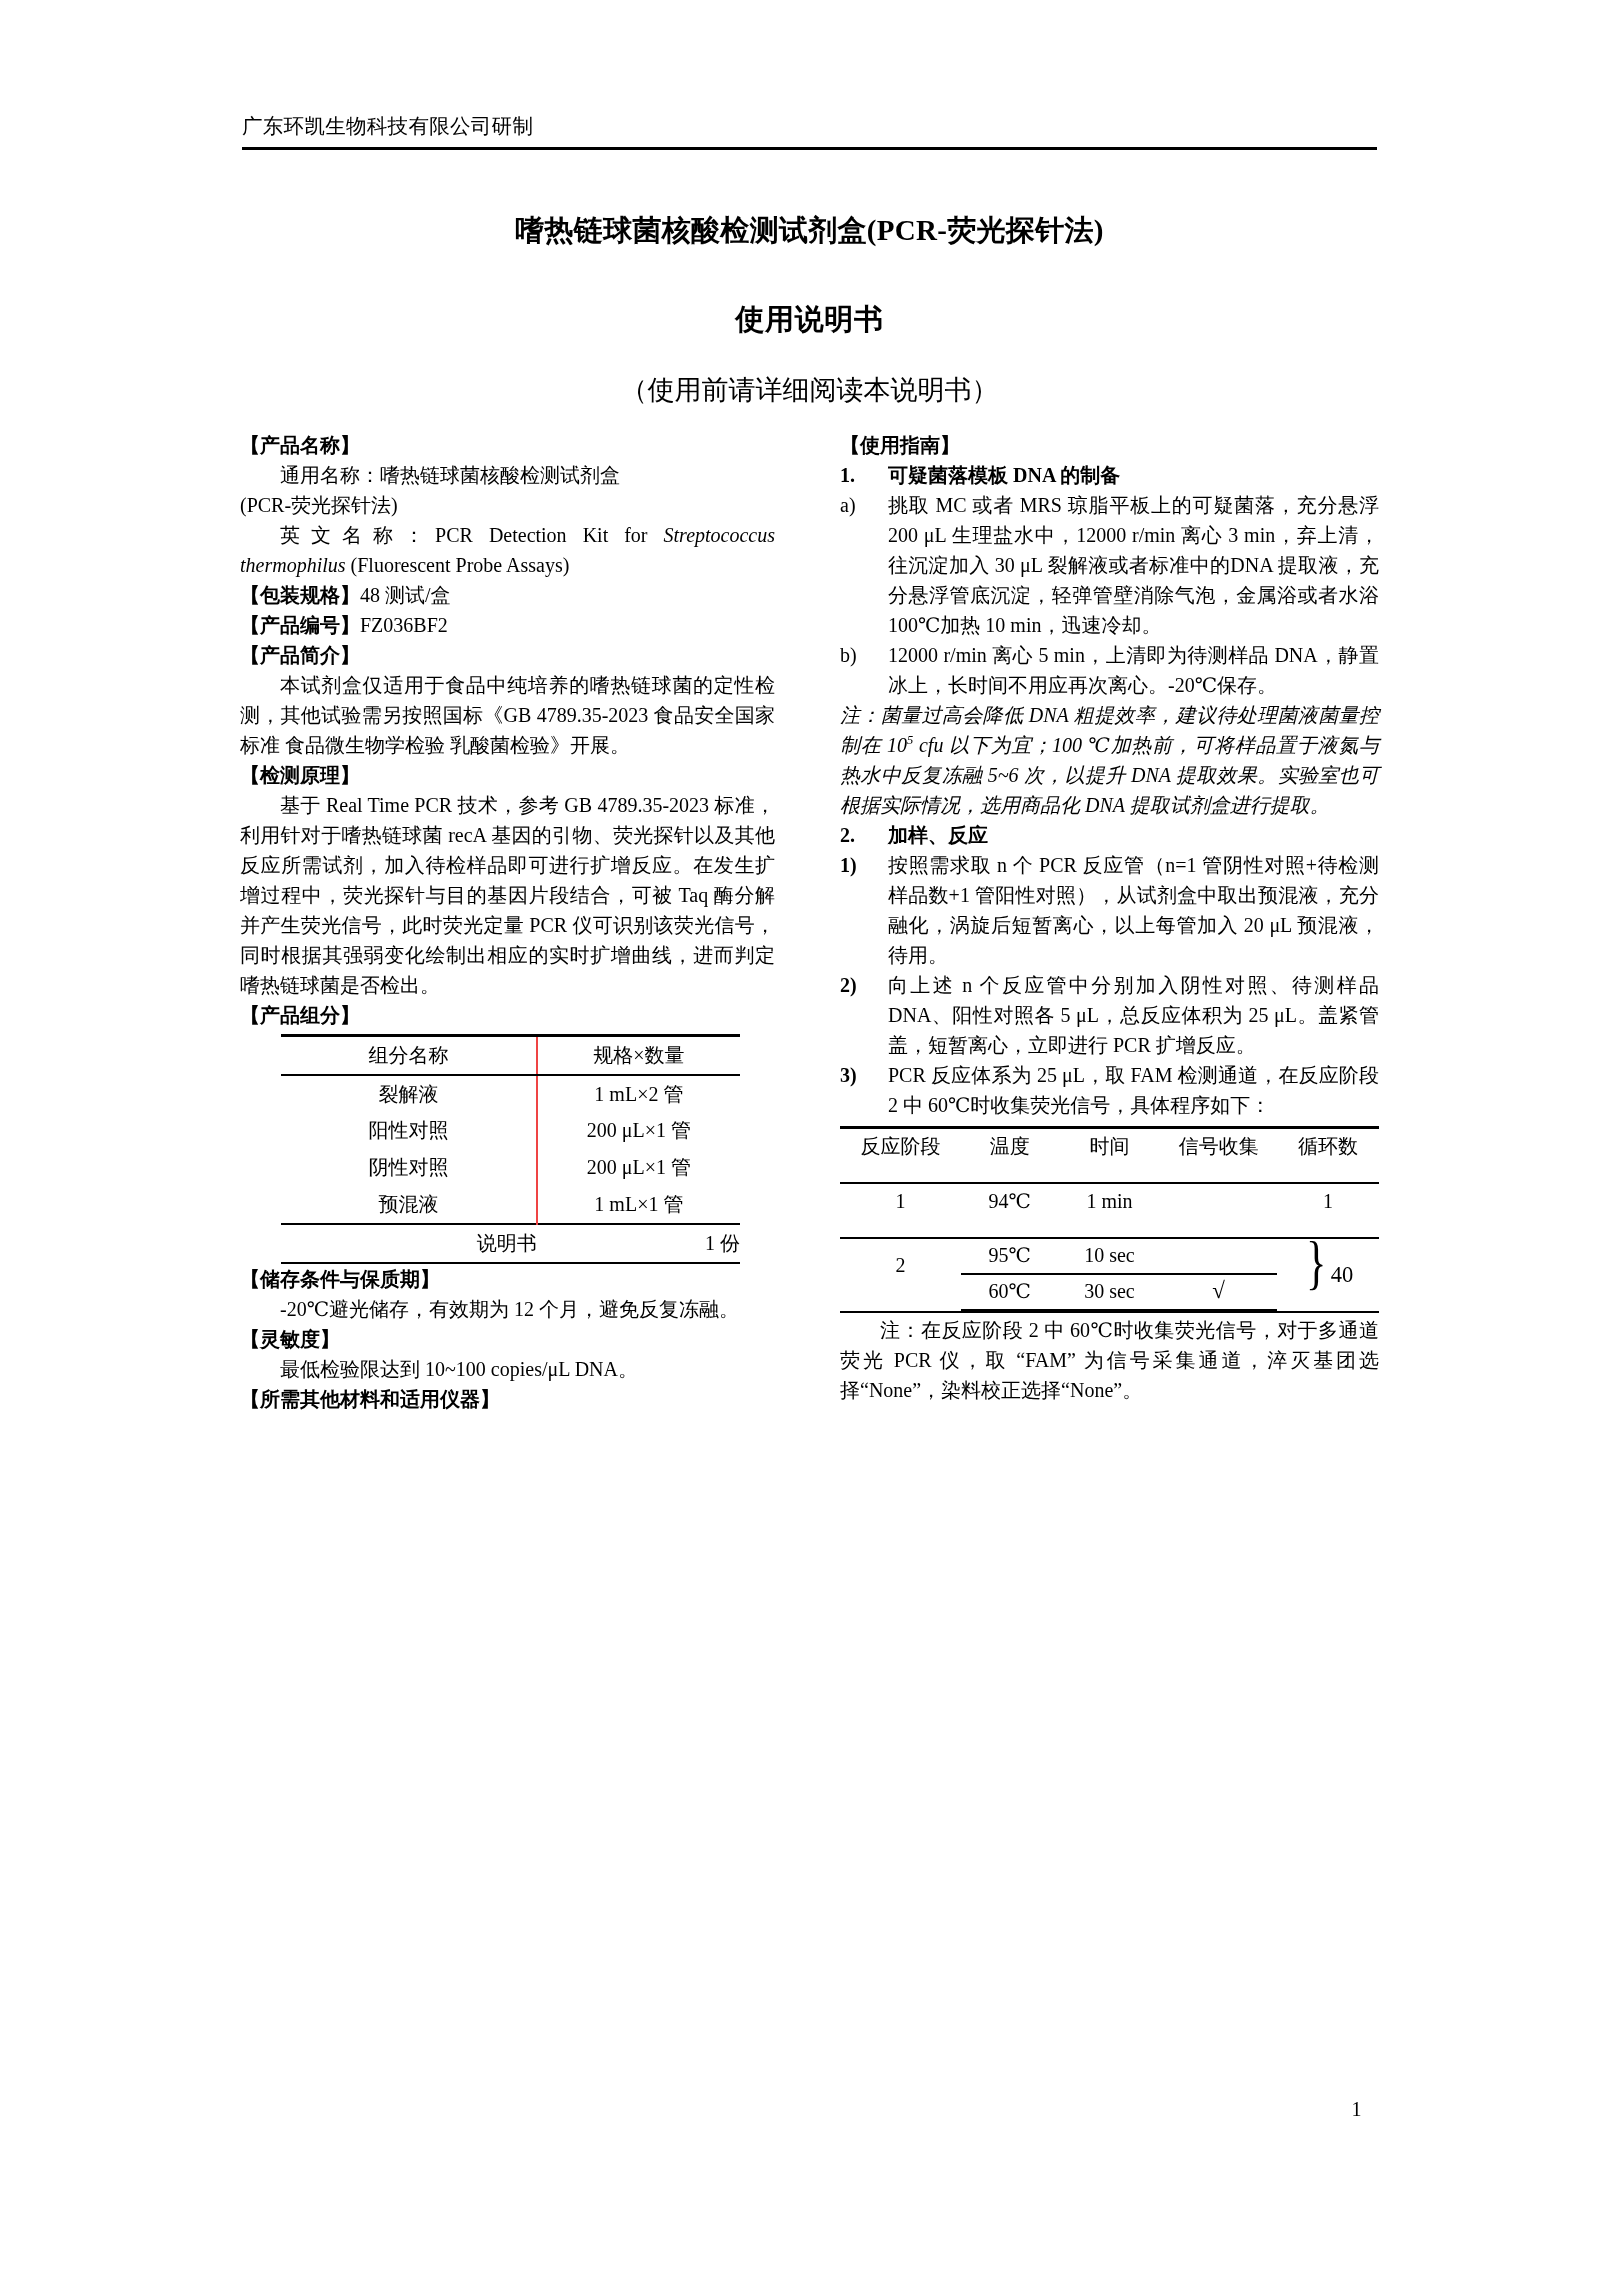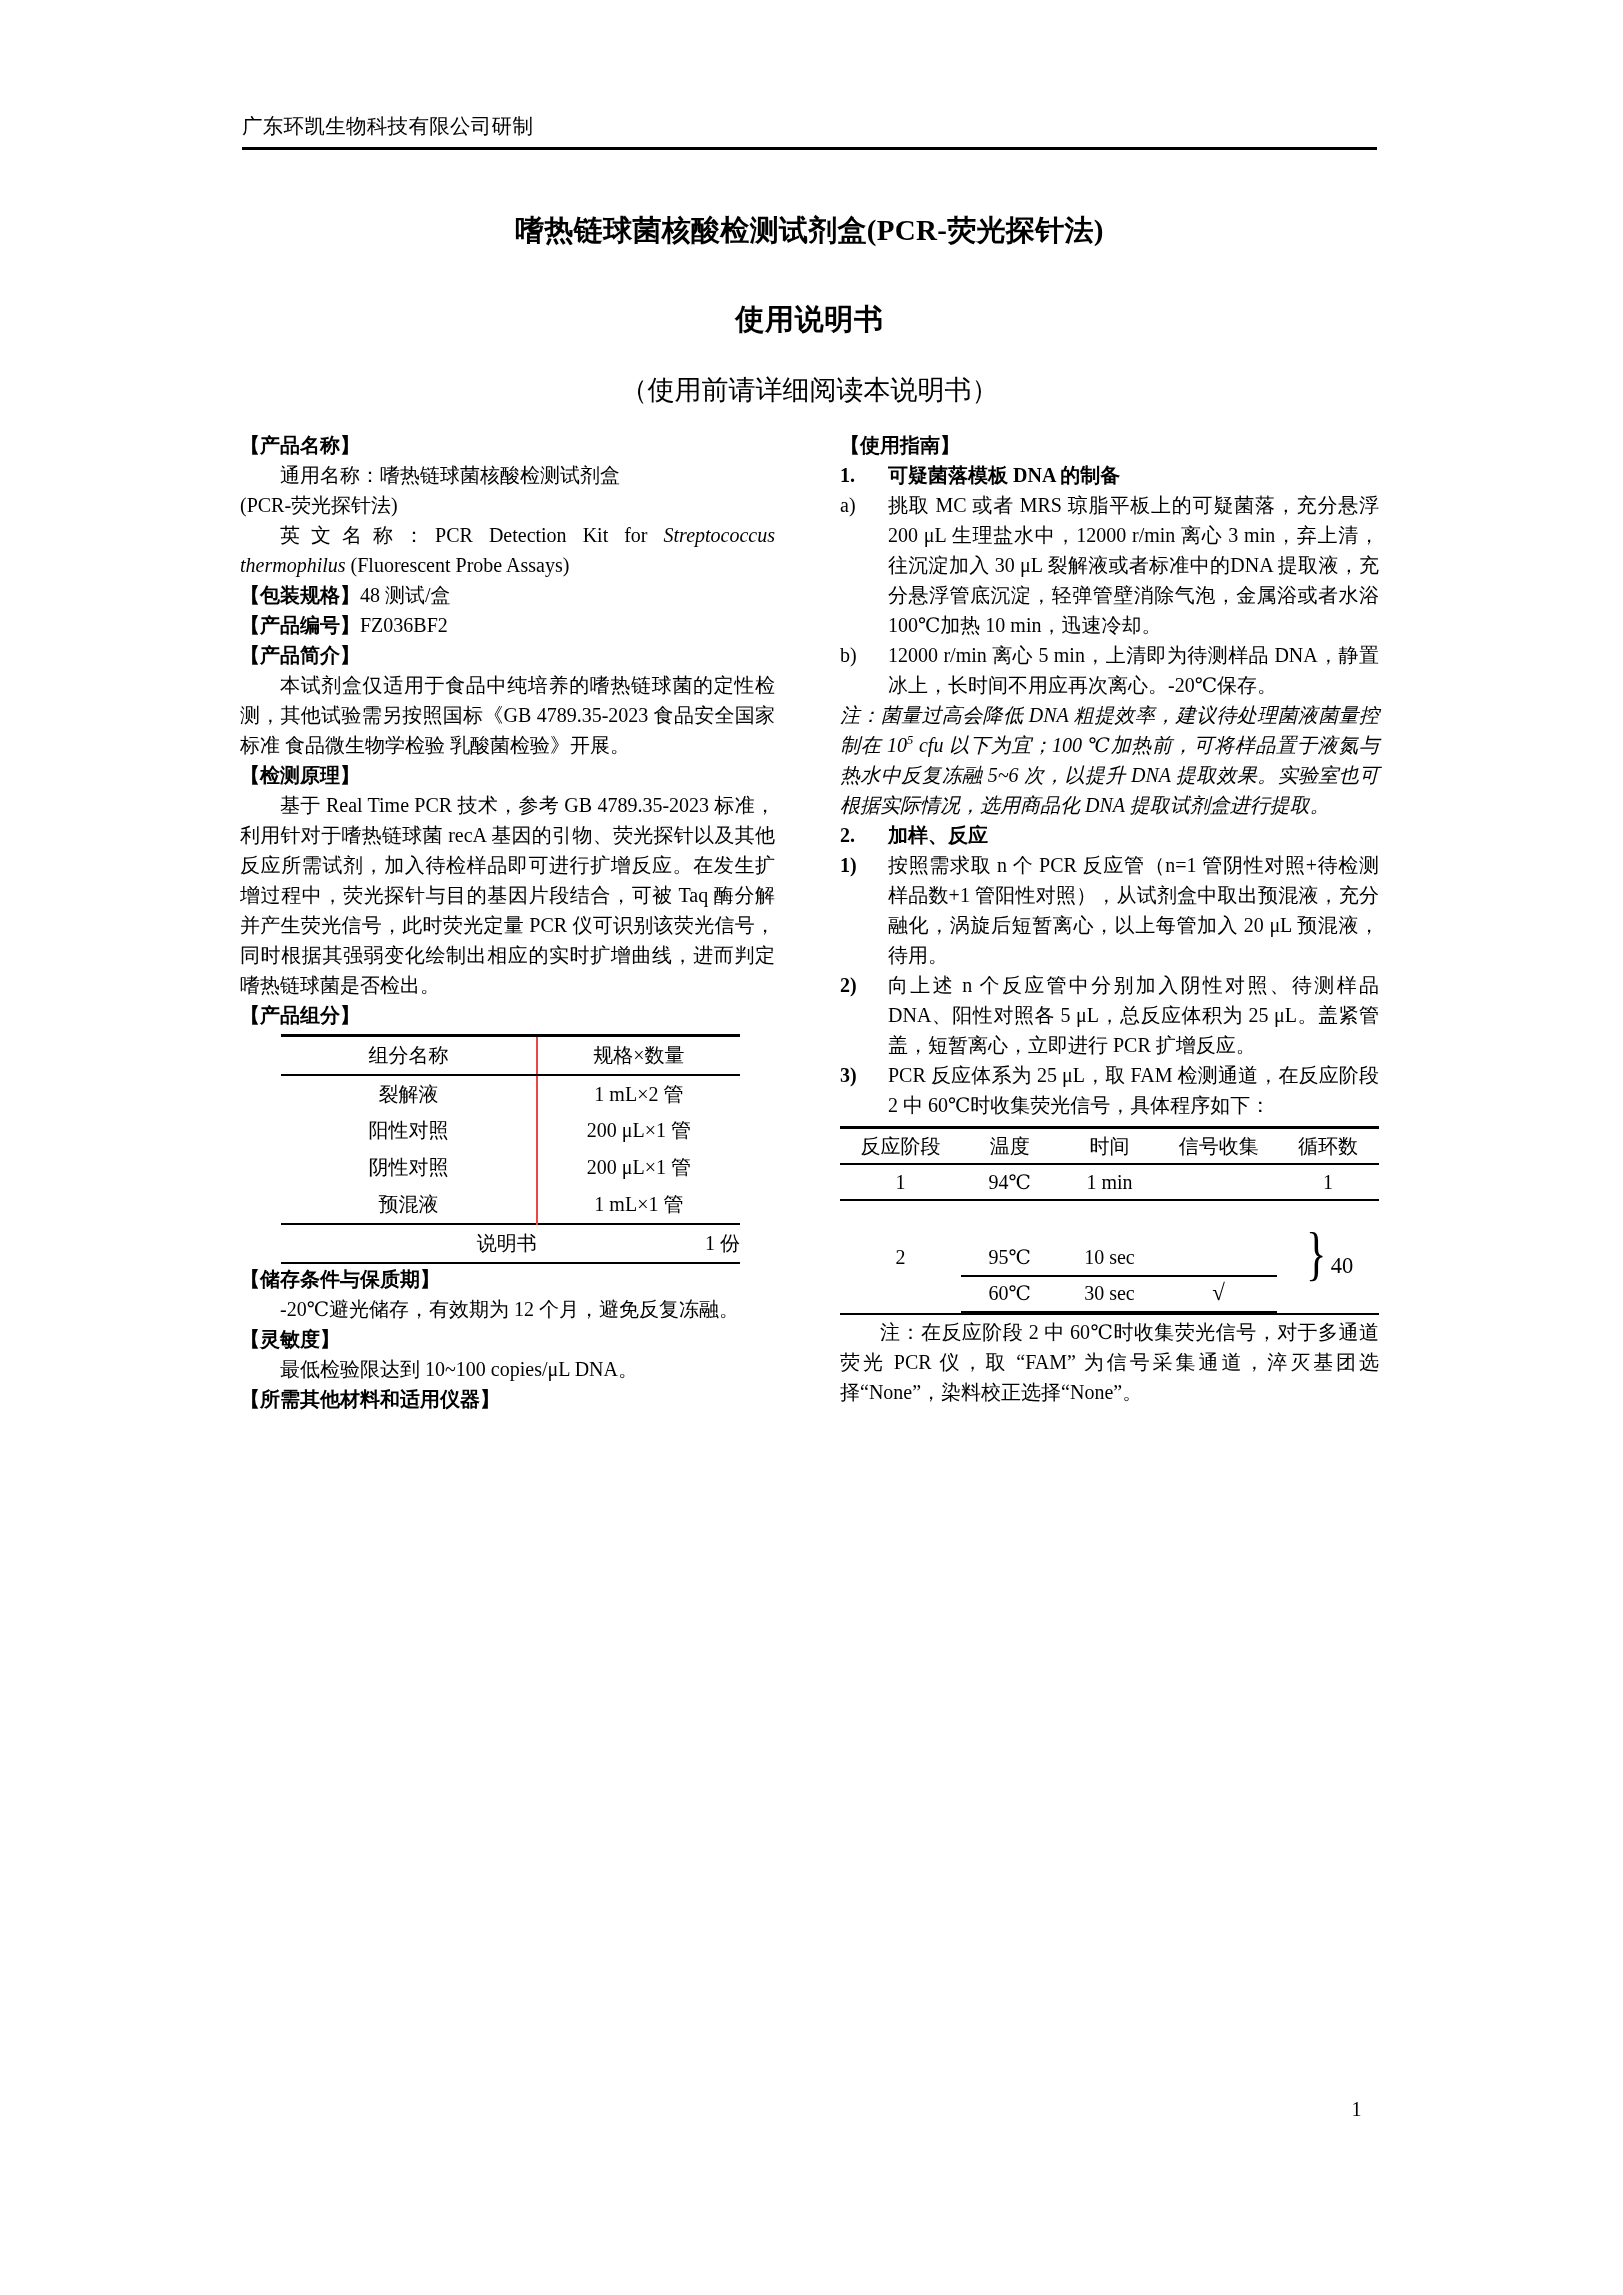--- a/index.html
+++ b/index.html
@@ -54,31 +54,31 @@
   .tbl-comp .c-spec{width:203px;}
   .r-top td{border-top:3.4px solid #000;}
   .r-hd td{border-bottom:2.7px solid #000;}
   .r-midline td{border-top:2px solid #000;text-align:right;}
   .r-bot td{border-bottom:2.7px solid #000;}
   .vline{border-right:2px solid #ef4444;}
 
   
   .tbl-pcr{position:relative;width:539px;margin:5.5px 0 0 0;border-collapse:collapse;
            font-size:20px;}
-  .tbl-pcr td{text-align:center;padding:2px 0 2px 0;vertical-align:middle;}
+  .tbl-pcr td{text-align:center;padding:2px 0 21px 0;vertical-align:middle;}
   .pcr-top td{border-top:3.4px solid #000;}
   .pcr-hd td{border-bottom:2.7px solid #000;}
   .pcr-r1 td{border-bottom:2.7px solid #000;}
   .pcr-end td{border-bottom:2.7px solid #000;}
   .w-stage{width:121px;}
   .w-temp{width:97px;}
   .w-time{width:102px;}
   .w-sig{width:116px;}
   .w-cyc{width:102px;}
-  .sub-table{width:100%;border-collapse:collapse;margin-top:40px;}
+  .sub-table{width:100%;border-collapse:collapse;}
   .sub-table td{padding:1.4px 0 2.7px 0;text-align:center;}
   .sub-div td{border-bottom:2px solid #000;}
   .brace{font-size:59px;line-height:.72;font-weight:300;display:inline-block;
          transform:scaleX(.72);}
   .cyc40{font-size:22.5px;}
   .tick{font-size:23px;}
 
   
   .pageno{position:absolute;left:1336px;top:2098px;width:41px;text-align:center;font-size:20px;}
 </style>

